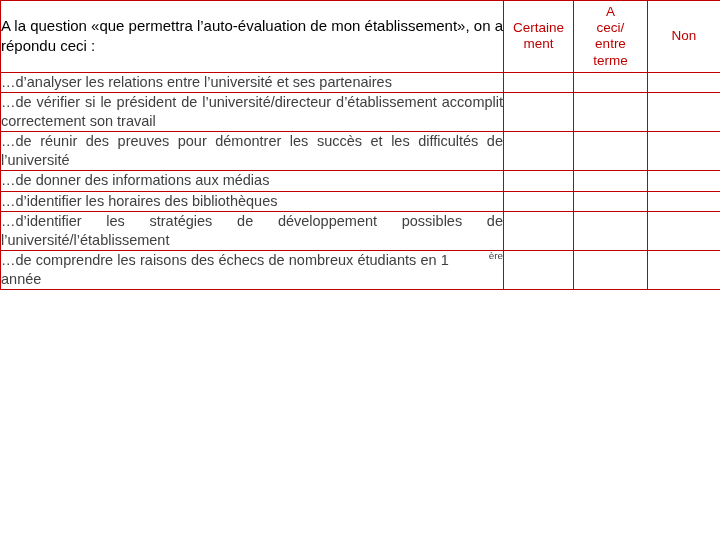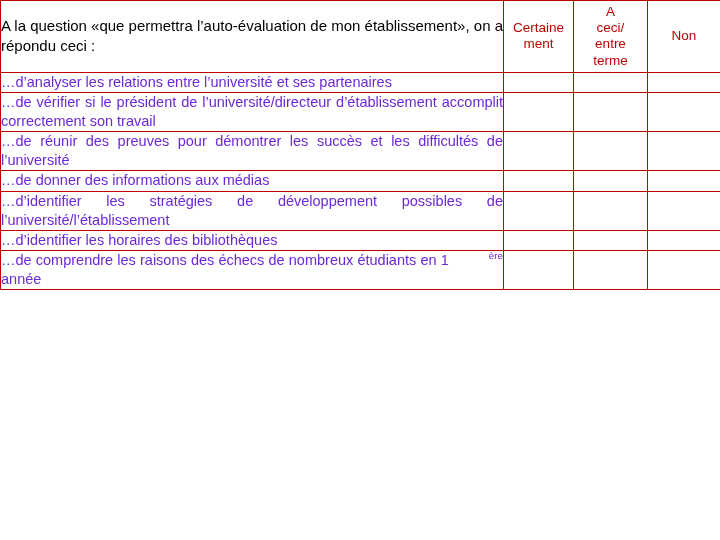--- a/index.html
+++ b/index.html
@@ -29,21 +29,21 @@
     vertical-align: middle;
     padding: 0;
   }
   
   td.stmt {
     border: none;
     padding: 4px 2px 6px 2px;
     vertical-align: top;
     font-size: 14.5px;
     line-height: 1.32;
-    color: #6d28d9;
+    color: #404040;
     text-align: justify;
     text-justify: inter-word;
     hyphens: none;
   }
   td.hdr-stmt {
     border: none;
     padding: 2px 2px 2px 2px;
     vertical-align: top;
     font-size: 15px;
     line-height: 1.36;
@@ -147,30 +147,30 @@
         <td class="stmt">
           <div>…de donner des informations aux médias</div>
         </td>
         <td class="ansbox"></td>
         <td class="ansbox"></td>
         <td class="ansbox"></td>
       </tr>
 
       <tr>
         <td class="stmt">
-          <div>…d’identifier les stratégies de développement possibles de l’université/l’établissement</div>
+          <div>…d’identifier les horaires des bibliothèques</div>
         </td>
         <td class="ansbox"></td>
         <td class="ansbox"></td>
         <td class="ansbox"></td>
       </tr>
 
       <tr>
         <td class="stmt">
-          <div>…d’identifier les horaires des bibliothèques</div>
+          <div>…d’identifier les stratégies de développement possibles de l’université/l’établissement</div>
         </td>
         <td class="ansbox"></td>
         <td class="ansbox"></td>
         <td class="ansbox"></td>
       </tr>
 
 
       <tr>
         <td class="stmt">
           <div><span>…de comprendre les raisons des échecs de nombreux étudiants en 1</span><sup class="ordinal">ère</sup><span> année</span></div>

